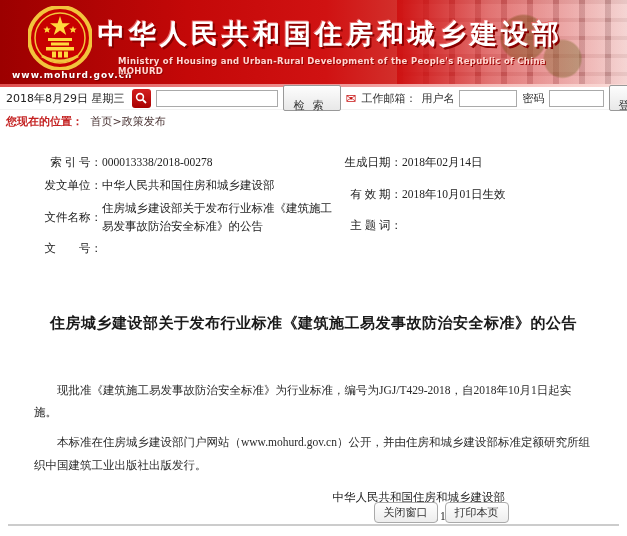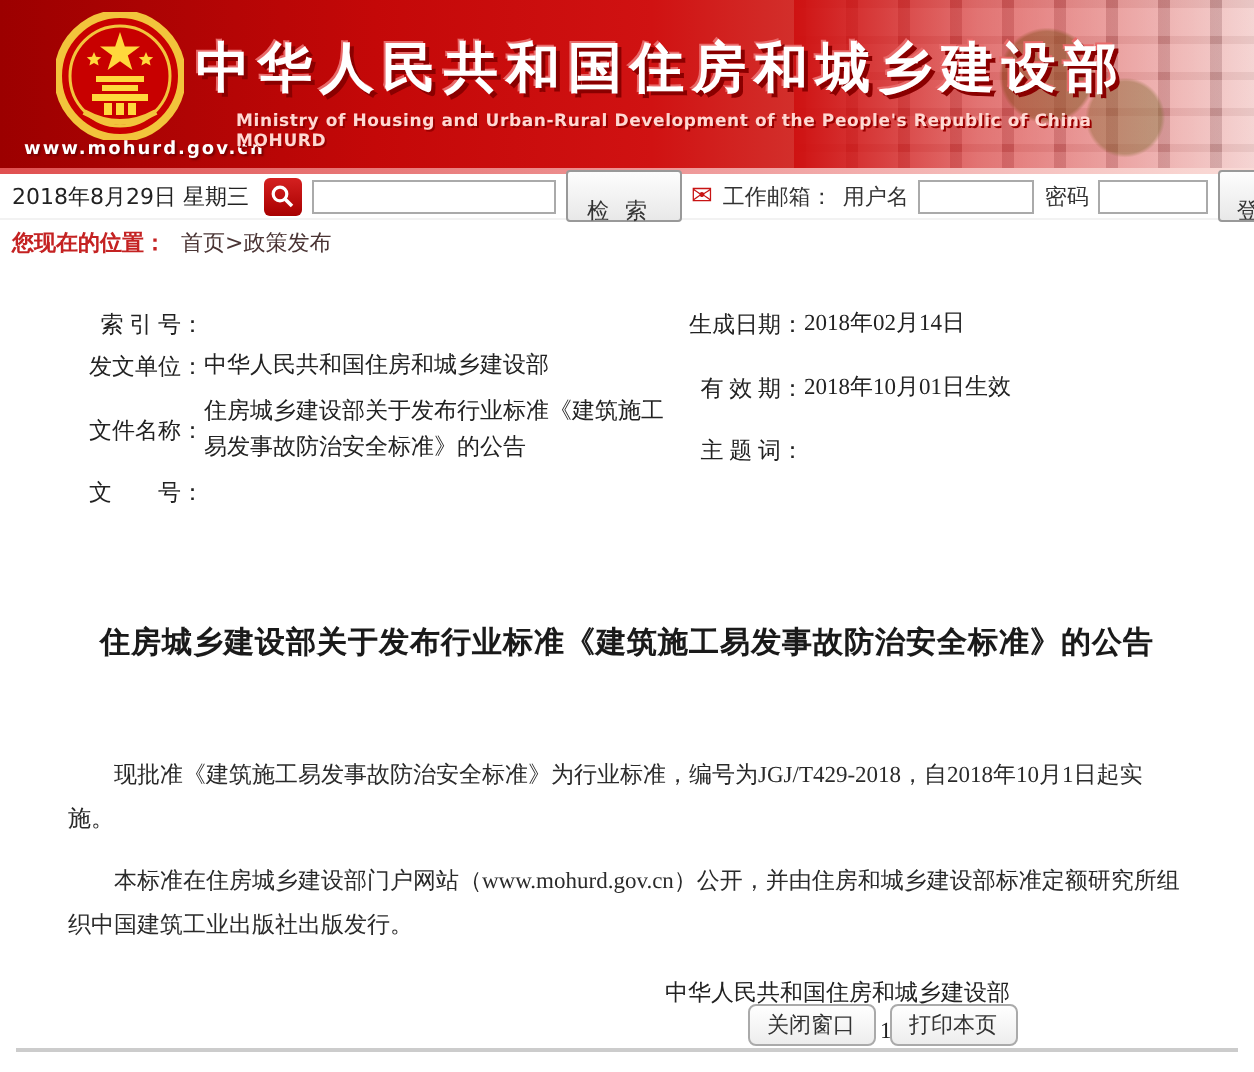--- a/index.html
+++ b/index.html
@@ -164,20 +164,21 @@
     <span class="bc-label">您现在的位置：</span>
     <span class="bc-path">首页&gt;政策发布</span>
   </div>
 
   <div class="doc">
 
     <div class="meta">
       <div class="meta-col-left">
         <div class="meta-row">
           <span class="meta-label">索 引 号：</span>
+          <span class="meta-value">000013338/2018-00278</span>
         </div>
         <div class="meta-row">
           <span class="meta-label">发文单位：</span>
           <span class="meta-value">中华人民共和国住房和城乡建设部</span>
         </div>
         <div class="meta-row tall">
           <span class="meta-label">文件名称：</span>
           <span class="meta-value">住房城乡建设部关于发布行业标准《建筑施工易发事故防治安全标准》的公告</span>
         </div>
         <div class="meta-row">

